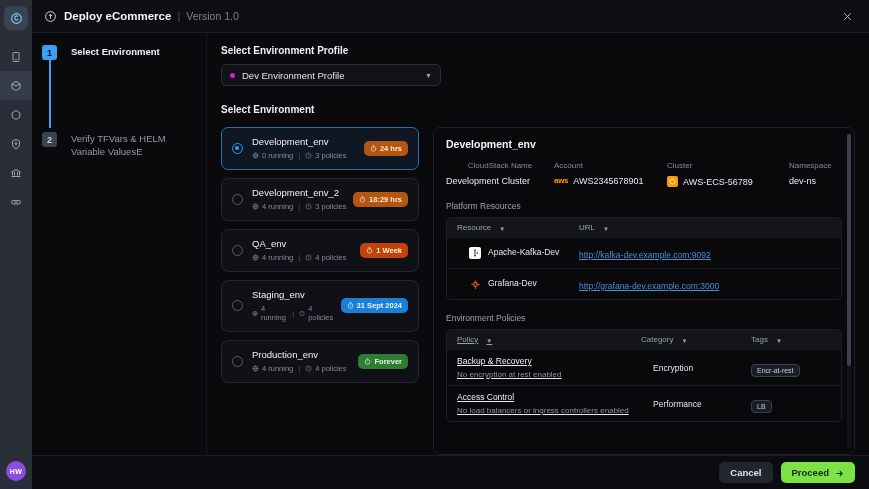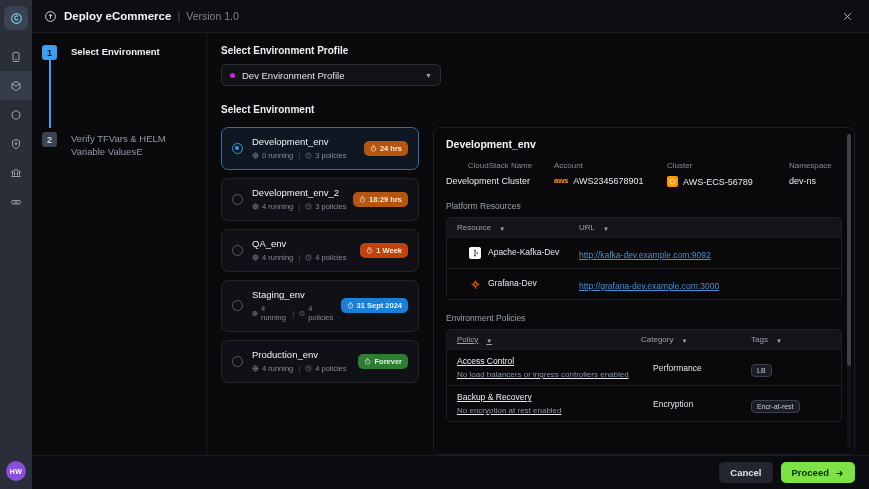--- a/index.html
+++ b/index.html
@@ -518,37 +518,37 @@
                   <span>Category</span>
                   <span class="caret">▼</span>
                 </div>
                 <div class="th col-tag">
                   <span>Tags</span>
                   <span class="caret">▼</span>
                 </div>
               </div>
               <div class="tr">
                 <div class="col-pol">
+                  <div class="pol-name">Backup &amp; Recovery</div>
+                  <div class="pol-desc">No encryption at rest enabled</div>
+                </div>
+                <div class="col-cat">
+                    <span class="td">Encryption</span>
+                  </div>
+                <div class="col-tag"><span class="chip">Encr-at-rest</span></div>
+              </div>
+              <div class="tr">
+                <div class="col-pol">
                   <div class="pol-name">Access Control</div>
                   <div class="pol-desc">No load balancers or ingress controllers enabled</div>
                 </div>
                 <div class="col-cat">
                     <span class="td">Performance</span>
                   </div>
                 <div class="col-tag"><span class="chip">LB</span></div>
-              </div>
-              <div class="tr">
-                <div class="col-pol">
-                  <div class="pol-name">Backup &amp; Recovery</div>
-                  <div class="pol-desc">No encryption at rest enabled</div>
-                </div>
-                <div class="col-cat">
-                    <span class="td">Encryption</span>
-                  </div>
-                <div class="col-tag"><span class="chip">Encr-at-rest</span></div>
               </div>
             </div>
 
             <div class="scrollbar">
               <div class="scrollthumb"></div>
             </div>
           </div>
 
         </div>
       </div>

